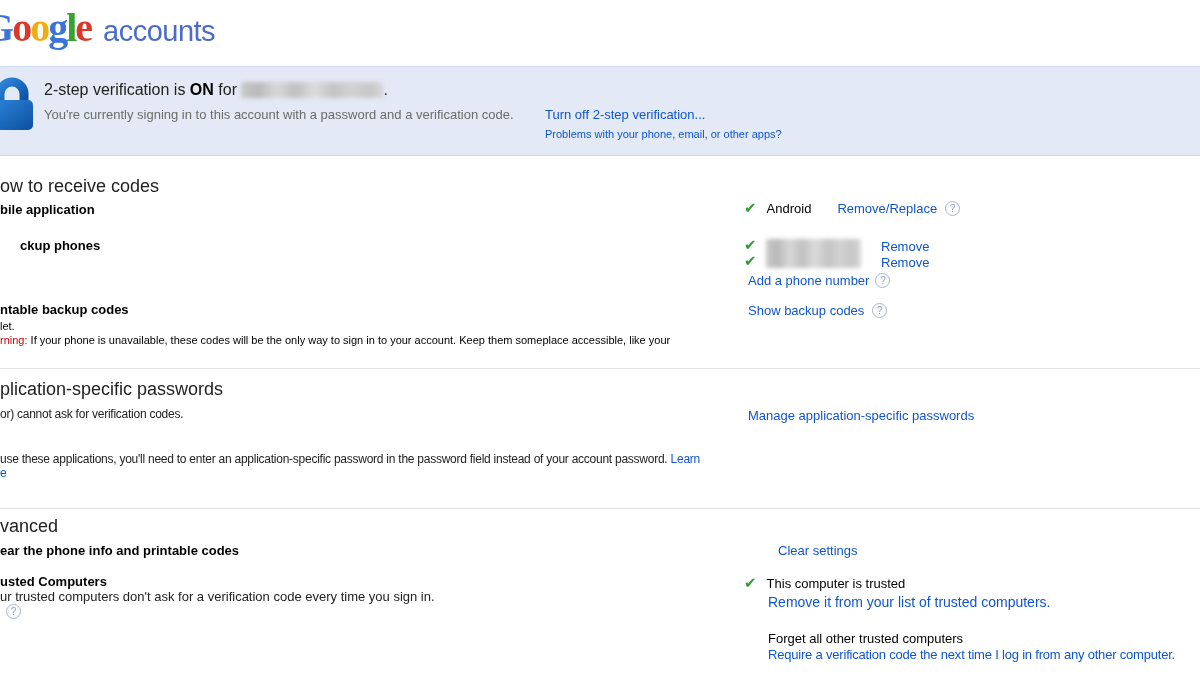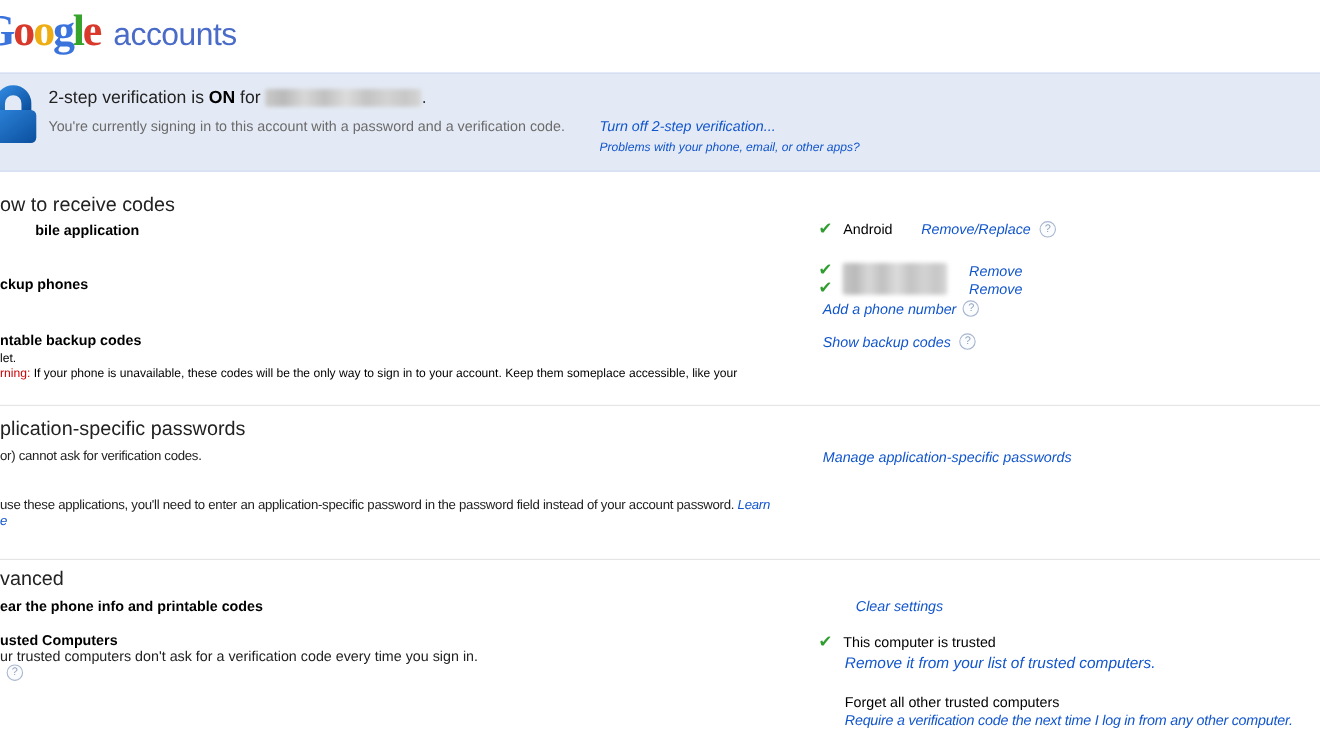--- a/index.html
+++ b/index.html
@@ -1,21 +1,21 @@
 <!DOCTYPE html>
 <html style="--link_blue: #1155cc; --check_green: #2f9e2f; --warning_red: #cc0000; --banner_bg: #e4eaf5; --banner_border: #ccd9ef; --lock_blue: #1565c0;"><head>
 <meta charset="utf-8">
 <style>
   html,body { margin:0; padding:0; background:#fff; }
   .page {
     position:relative; width:1200px; height:675px; overflow:hidden;
     background:#fff; font-family:"Liberation Sans", sans-serif; color:#222;
   }
   .abs { position:absolute; }
-  .link { color:var(--link_blue); cursor:pointer; text-decoration:none;font-style:italic; }
+  .link { color:var(--link_blue); cursor:pointer; text-decoration:none; }
   .tight { letter-spacing:-0.2px; }
 
   
   #topbar { position:absolute; left:0; top:0; width:1200px; height:66px; background:#fff; }
   #logo-line { position:absolute; left:-17px; top:4px; white-space:nowrap; }
   .logo-g { font-family:"Liberation Serif", serif; font-weight:bold; font-size:40px; letter-spacing:-2px; }
   .logo-accounts { font-family:"Liberation Sans", sans-serif; font-size:29px; color:#4a6cc8; margin-left:12px; letter-spacing:-0.5px; }
 
   
   #banner { position:absolute; left:0; top:66px; width:1200px; height:90px;
@@ -34,26 +34,26 @@
   
   .h2 { font-size:18px; color:#222; font-weight:normal; }
   .sublabel { font-size:13px; font-weight:bold; color:#000; }
   .check { color:var(--check_green); font-family:"DejaVu Sans", sans-serif; font-size:15px; font-weight:bold; line-height:15px; }
   .help { display:inline-block; width:13px; height:13px; border-radius:50%; border:1px solid #a8b6d0;
     color:#93a2bd; font-size:10px; line-height:13px; text-align:center; background:#fbfcfe; flex:0 0 auto; }
   .divider { position:absolute; left:0; width:1200px; height:0; border-top:1px solid #e3e3e3; }
 
   
   #h-receive { left:0; top:176px; }
-  #lbl-mobile { left:0; top:202px;margin-left:32px; }
+  #lbl-mobile { left:0; top:202px; }
   #row-android { left:744px; top:201px; display:flex; align-items:center; font-size:13px; }
   #row-android .dev { margin-left:10px; color:#000; }
   #row-android .link { margin-left:26px; }
   #row-android .help { margin-left:8px; }
-  #lbl-backup { left:0; top:251px; }
+  #lbl-backup { left:0; top:238px;padding-left:20px; }
   #phones-block { left:744px; top:238px; width:300px; height:54px; }
   #phones-block .pcheck1 { position:absolute; left:0; top:0; }
   #phones-block .pcheck2 { position:absolute; left:0; top:16px; }
   #phone-redact { position:absolute; left:22px; top:1px; width:95px; height:29px; }
   #remove1 { position:absolute; left:137px; top:1px; font-size:13px; }
   #remove2 { position:absolute; left:137px; top:17px; font-size:13px; }
   #addphone { position:absolute; left:4px; top:35px; display:flex; align-items:flex-end; font-size:13px; }
   #addphone .help { margin-left:6px; }
   #lbl-printable { left:0; top:302px; }
   #row-showcodes { left:748px; top:303px; display:flex; align-items:center; font-size:13px; }

